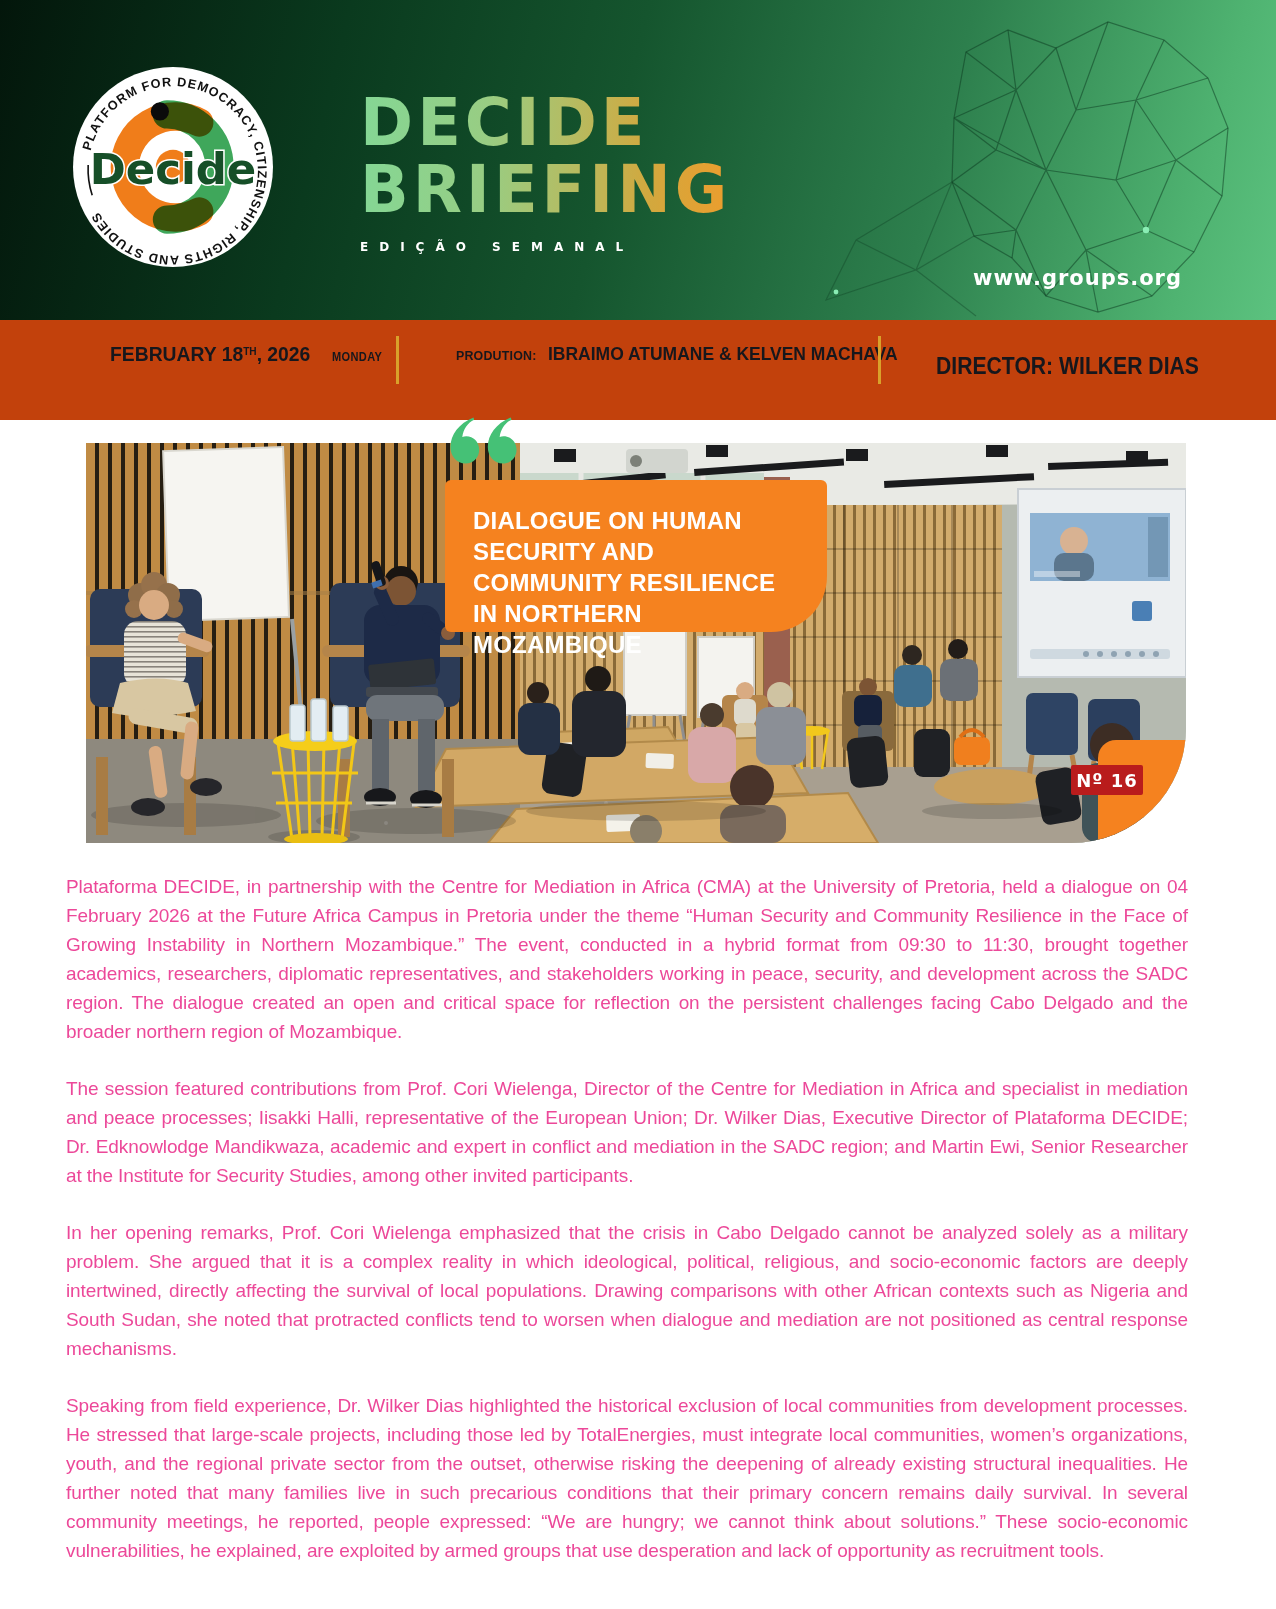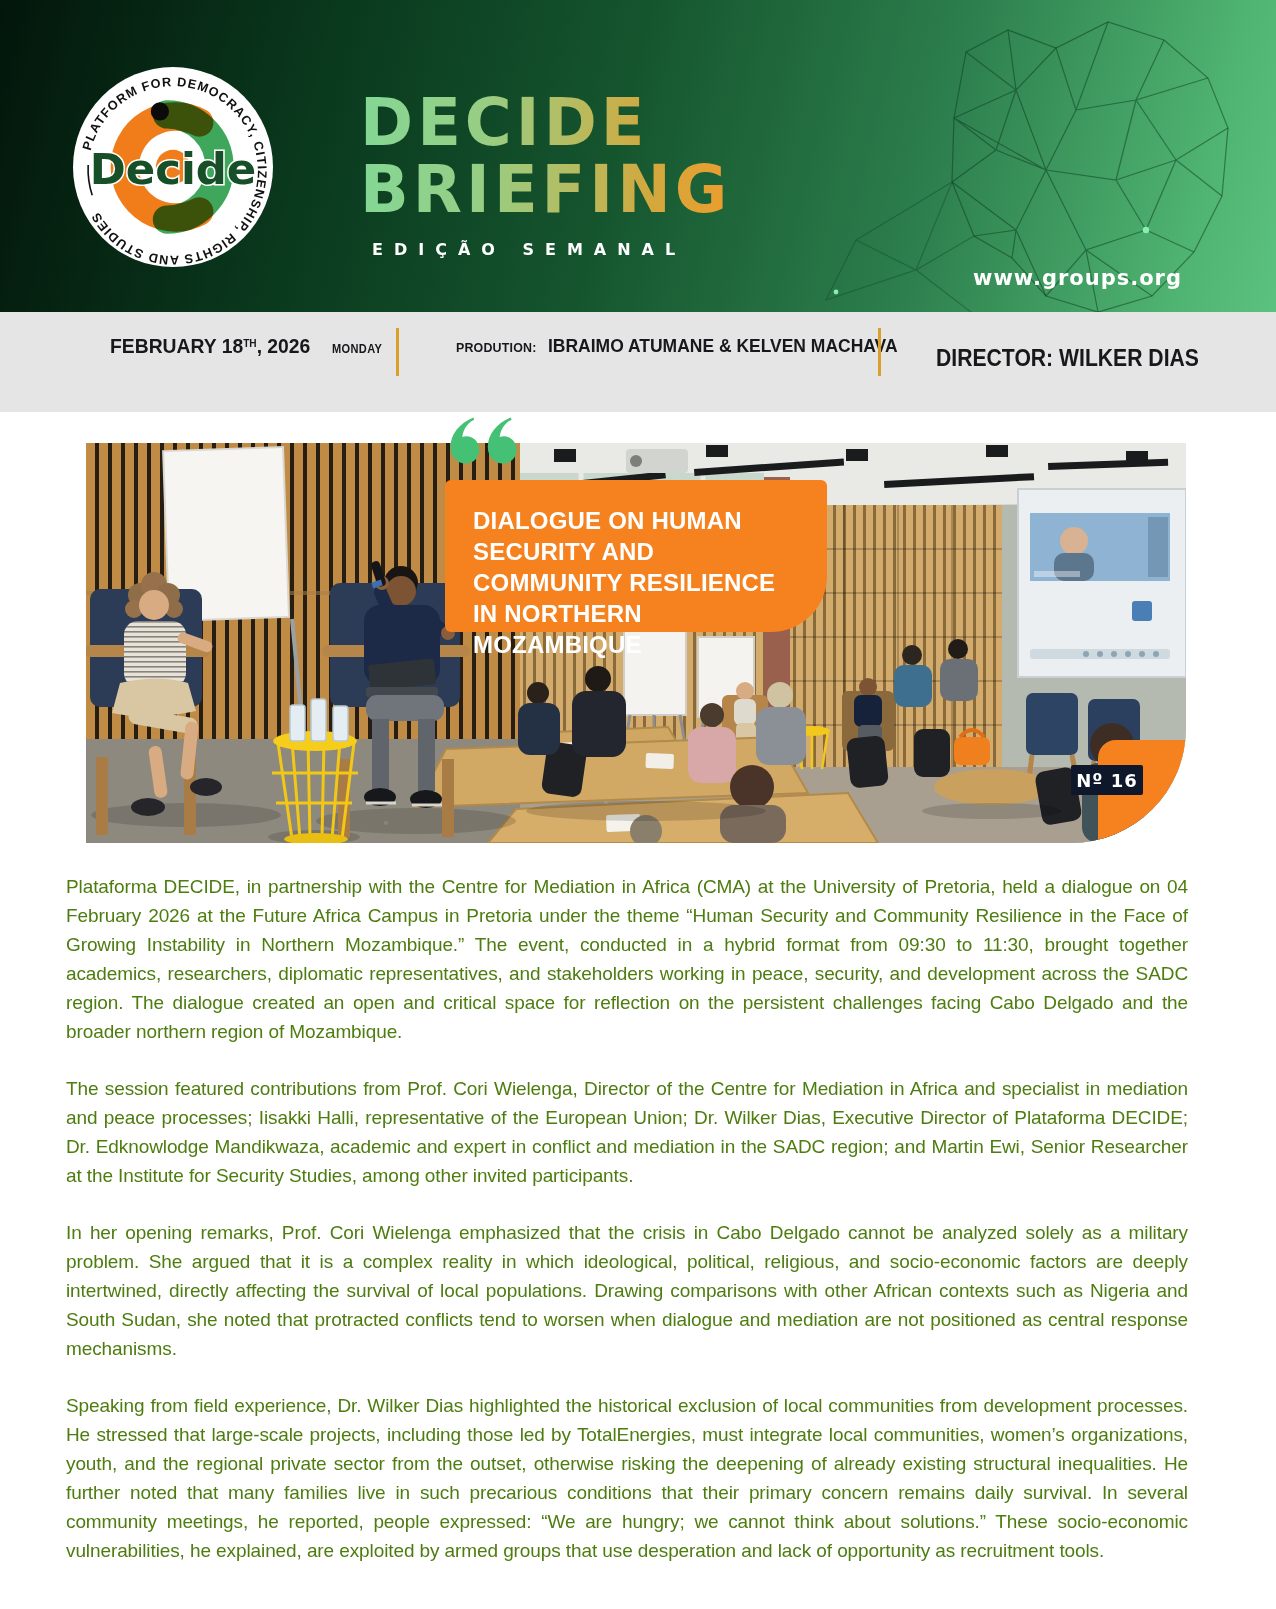--- a/index.html
+++ b/index.html
@@ -14,26 +14,26 @@
   .network-svg { position:absolute; right:0; top:0; height:322px; width:600px; }
 
   .logo-wrap { position:absolute; left:72px; top:66px; width:202px; height:210px; }
 
   .title-block { position:absolute; left:360px; top:88px; }
   .masthead-title { font-family:"DejaVu Sans", sans-serif; font-weight:800; font-size:64px; line-height:67px; letter-spacing:4px;
     background:linear-gradient(90deg,#84d795 0%,#98cd83 34%,#b7bb60 58%,#d2a83e 78%,#ec9d2d 100%);
     -webkit-background-clip:text; background-clip:text; color:transparent;
     transform:scaleY(1.04); transform-origin:0 0; }
   .masthead-subtitle { margin-top:18px; color:#ffffff; font-family:"DejaVu Sans", sans-serif;
-    font-size:16px; font-weight:600; letter-spacing:11px;margin-left:12px; }
+    font-size:12px; font-weight:600; letter-spacing:11px; }
   .website { position:absolute; right:94px; top:266px; color:#ffffff; font-family:"DejaVu Sans", sans-serif;
     font-size:21px; font-weight:700; letter-spacing:1px; text-decoration:none; }
 
   
-  .info-bar { position:absolute; left:0; top:312px; width:1276px; height:100px; background:#e5e5e5; color:#17171c; }
+  .info-bar { position:absolute; left:0; top:320px; width:1276px; height:100px; background:#c2410c; color:#17171c; }
   .cond { transform:scaleX(0.92); transform-origin:0 50%; display:inline-block; white-space:nowrap; }
   .date-block { position:absolute; left:110px; top:22px; }
   .date-main { font-size:21px; font-weight:800; letter-spacing:0; }
   .date-main sup { font-size:11px; vertical-align:6px; font-weight:800; }
   .weekday { font-size:12px; font-weight:700; margin-top:2px; letter-spacing:.4px; }
   .vdivider { position:absolute; top:16px; width:3px; height:48px; }
   .divider-1 { left:396px; } .divider-2 { left:878px; }
   .prod-block { position:absolute; left:456px; top:20px; }
   .prod-label { font-size:13.5px; font-weight:700; letter-spacing:.2px; }
   .prod-names { font-size:19px; font-weight:800; margin-top:3px; }
@@ -47,21 +47,21 @@
     border-radius:6px 6px 56px 6px; padding:25px 28px; }
   .headline { color:#ffffff; font-size:24px; line-height:31px; font-weight:800; letter-spacing:.2px;
     font-family:"Liberation Sans", sans-serif; }
   .corner-shape { position:absolute; right:0; bottom:0; width:88px; height:103px; border-radius:18px 0 0 0; }
   .issue-badge { position:absolute; left:985px; top:322px; width:72px; height:30px; border-radius:2px;
     display:flex; align-items:center; justify-content:center;
     color:#ffffff; font-weight:800; font-size:18px; letter-spacing:1px; font-family:"DejaVu Sans", sans-serif; }
   .quote-icon { position:absolute; left:449px; top:411px; width:69px; height:59px; z-index:4; }
 
   
-  .article { position:absolute; left:66px; top:872px; width:1122px; color:#4d7c0f; }
+  .article { position:absolute; left:66px; top:872px; width:1122px; color:#ec4899; }
   .article p { font-size:19px; line-height:29px; text-align:justify; letter-spacing:-0.1px;
     margin-bottom:28px; font-family:"Liberation Sans", sans-serif; }
 </style>
 </head>
 <body>
 
 <div class="page">
 
   <header class="masthead">
 
@@ -355,21 +355,21 @@
           <rect x="247" y="263" width="15" height="35" rx="3" fill="#e3edf2" stroke="#b9c7cd" stroke-width="1.5"></rect>
         </g>
       </g>
     </svg>
 
     <div class="headline-box" style="background: rgb(245, 130, 31);">
       <div class="headline">DIALOGUE ON HUMAN SECURITY AND COMMUNITY RESILIENCE IN NORTHERN MOZAMBIQUE</div>
     </div>
 
     <div class="corner-shape" style="background: rgb(245, 130, 31);"></div>
-    <div class="issue-badge" style="background: #0f172a;">Nº 16</div>
+    <div class="issue-badge" style="background: #b91c1c;">Nº 16</div>
   </figure>
 
   <svg class="quote-icon" viewBox="0 0 96 64">
     <g fill="#45c176">
       <path d="M34,0 C14,8 2,24 2,41 C2,54 11,64 23,64 C34,64 42,56 42,45 C42,34 34,26 24,26 C22,26 20,26.3 18.5,27 C20,16 26,7 35,3 Z"></path>
       <path d="M86,0 C66,8 54,24 54,41 C54,54 63,64 75,64 C86,64 94,56 94,45 C94,34 86,26 76,26 C74,26 72,26.3 70.5,27 C72,16 78,7 87,3 Z"></path>
     </g>
   </svg>
 
   <article class="article">

